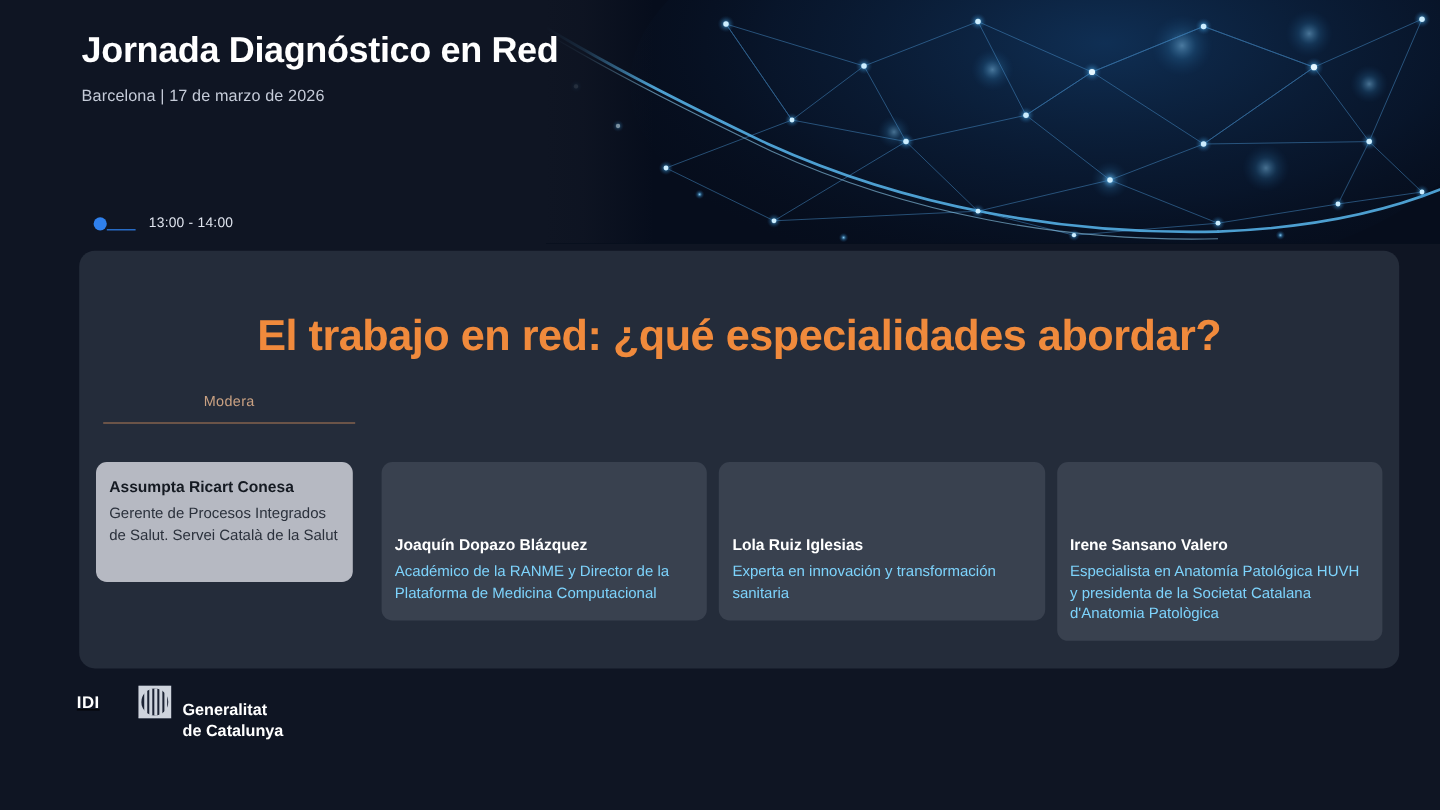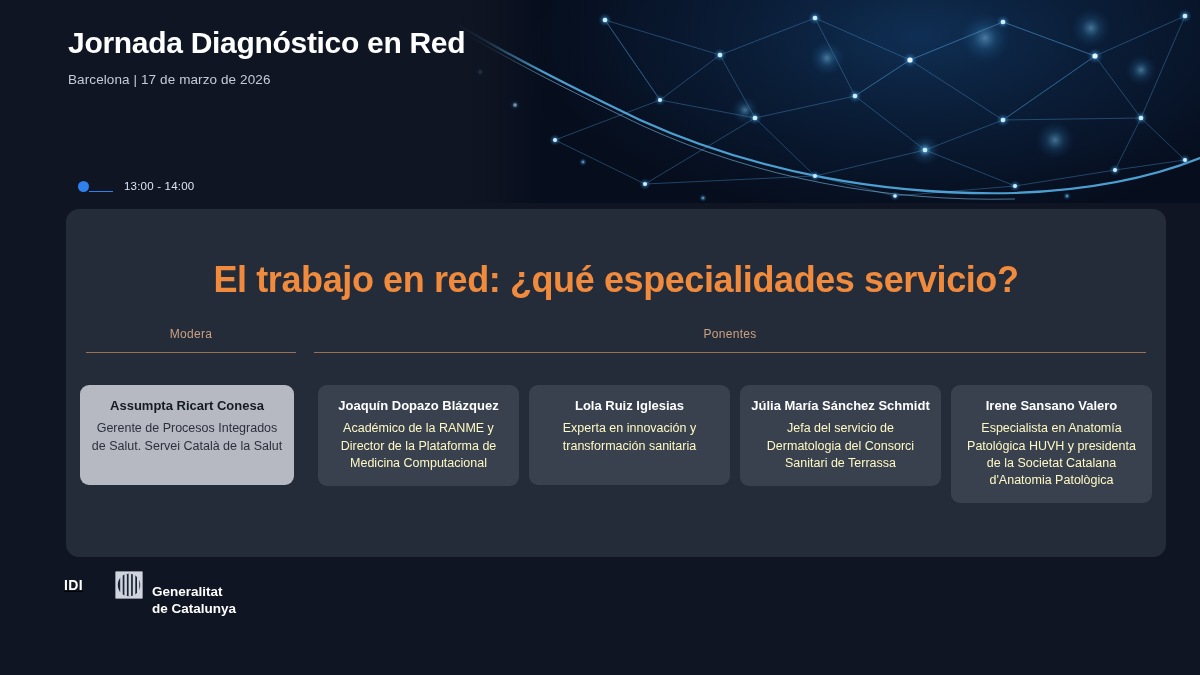--- a/index.html
+++ b/index.html
@@ -142,21 +142,21 @@
     left: 14px;
     top: 176px;
     width: 1072px;
     display: flex;
     align-items: flex-start;
     gap: 10px;
   }
   .person-card {
     border-radius: 9px;
     padding: 13px 11px 14px 11px;
-    text-align: center;
+    text-align: left;
     min-height: 100px;
   }
   .person-card.moderator-card {
     width: 214px;
     flex: none;
     background: #b6b9c2;
     margin-right: 14px;
   }
   .person-card.speaker-card {
     flex: 1 1 0;
@@ -167,22 +167,22 @@
     font-weight: bold;
     line-height: 1.25;
     margin-bottom: 6px;
   }
   .person-role {
     font-size: 12.5px;
     line-height: 1.38;
   }
   .moderator-card .person-name { color: #151a22; }
   .moderator-card .person-role { color: #2b313c; }
-  .speaker-card .person-name   { color: #ffffff; }
-  .speaker-card .person-role   { color: #fef9c3; }
+  .speaker-card .person-name   { color: #ffffff; margin-top: 48px; }
+  .speaker-card .person-role   { color: #7dd3fc; }
 
   
   .footer {
     position: absolute;
     left: 64px;
     bottom: 57px;
     display: flex;
     align-items: center;
     gap: 32px;
     z-index: 4;
@@ -334,54 +334,46 @@
 </div>
 
 <div class="time-badge">
   <span class="time-dot"></span>
   <span class="time-line"></span>
   <span class="time-text">13:00 - 14:00</span>
 </div>
 
 <div class="main-panel">
 
-  <div class="session-title">El trabajo en red: ¿qué especialidades servicio?</div>
+  <div class="session-title">El trabajo en red: ¿qué especialidades abordar?</div>
 
   <div class="role-row">
     <div class="role-group moderator">
       <div class="role-label">Modera</div>
       <div class="role-rule"></div>
     </div>
-    <div class="role-group speakers">
-      <div class="role-label">Ponentes</div>
-      <div class="role-rule"></div>
-    </div>
   </div>
 
   <div class="cards-row">
 
     <div class="person-card moderator-card">
       <div class="person-name">Assumpta Ricart Conesa</div>
       <div class="person-role">Gerente de Procesos Integrados de Salut. Servei Català de la Salut</div>
     </div>
 
     <div class="person-card speaker-card">
       <div class="person-name">Joaquín Dopazo Blázquez</div>
       <div class="person-role">Académico de la RANME y Director de la Plataforma de Medicina Computacional</div>
     </div>
 
     <div class="person-card speaker-card">
       <div class="person-name">Lola Ruiz Iglesias</div>
       <div class="person-role">Experta en innovación y transformación sanitaria</div>
     </div>
 
-    <div class="person-card speaker-card">
-      <div class="person-name">Júlia María Sánchez Schmidt</div>
-      <div class="person-role">Jefa del servicio de Dermatologia del Consorci Sanitari de Terrassa</div>
-    </div>
 
     <div class="person-card speaker-card">
       <div class="person-name">Irene Sansano Valero</div>
       <div class="person-role">Especialista en Anatomía Patológica HUVH y presidenta de la Societat Catalana d'Anatomia Patològica</div>
     </div>
 
   </div>
 </div>
 
 <div class="footer">

